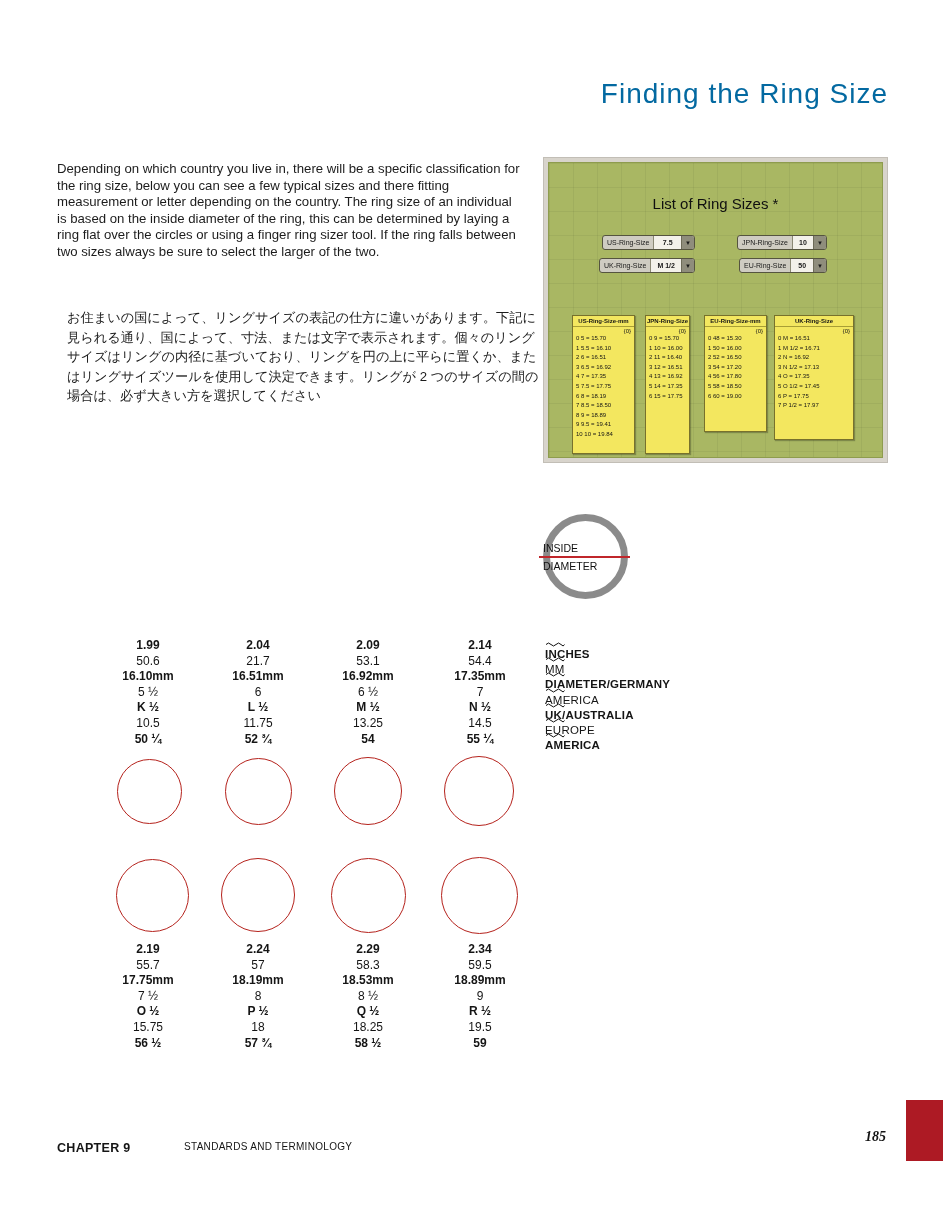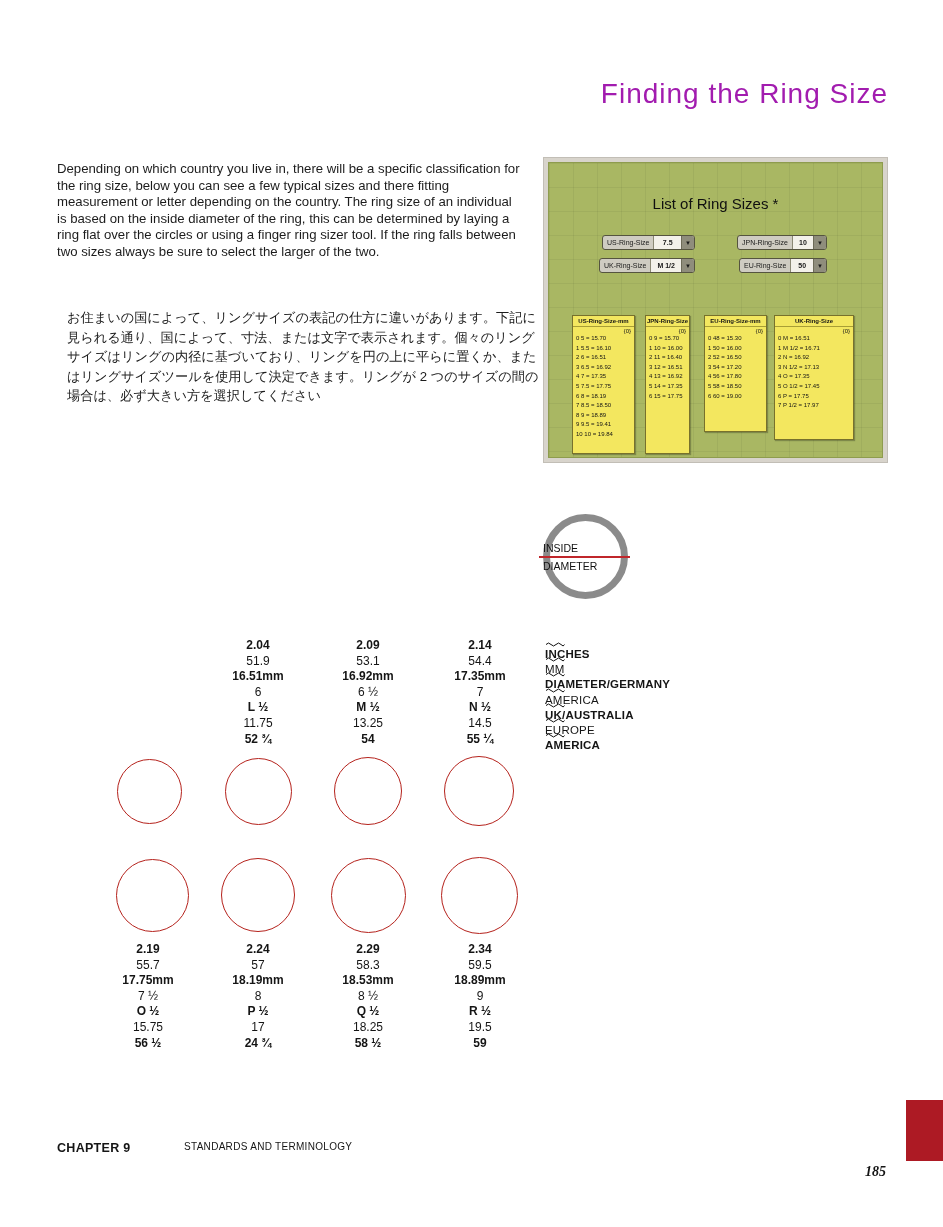--- a/index.html
+++ b/index.html
@@ -5,21 +5,21 @@
   * { margin:0; padding:0; box-sizing:border-box; }
   html,body { background:#dcdcdc; }
   .page {
     position:relative; width:943px; height:1227px; margin:0 auto;
     background:#ffffff; color:#151515;
     font-family:"Liberation Sans", sans-serif; overflow:hidden;
   }
   
   .title {
     position:absolute; top:78px; right:55px;
-    font-size:28px; font-weight:400; color:#a21caf; letter-spacing:1px;
+    font-size:28px; font-weight:400; color:#0369a1; letter-spacing:1px;
   }
   
   .intro-en {
     position:absolute; left:57px; top:161px; width:464px;
     font-size:13.2px; line-height:16.6px; color:#1c1c1c;
   }
   .intro-jp {
     position:absolute; left:67px; top:308px; width:480px;
     font-size:13.2px; line-height:19.5px; color:#1c1c1c;
   }
@@ -104,21 +104,21 @@
   .g1c { left:334px; top:757px; width:68px; height:68px; }
   .g1d { left:444px; top:756px; width:70px; height:70px; }
   .g2a { left:116px; top:859px; width:73px; height:73px; }
   .g2b { left:221px; top:858px; width:74px; height:74px; }
   .g2c { left:331px; top:858px; width:75px; height:75px; }
   .g2d { left:441px; top:857px; width:77px; height:77px; }
   
   .footer-chapter { position:absolute; left:57px;  top:1141px; font-size:12.5px; font-weight:bold; letter-spacing:.3px; }
   .footer-section { position:absolute; left:184px; top:1141px; font-size:10px; letter-spacing:.3px; }
   .footer-page {
-    position:absolute; right:57px; top:1164px; font-size:14px;
+    position:absolute; right:57px; top:1129px; font-size:14px;
     font-style:italic; font-weight:bold; font-family:"Liberation Serif", serif;
   }
   .red-tab { position:absolute; right:0; top:1100px; width:37px; height:61px; background:#ad1a24; }
 </style>
 </head>
 <body>
 
 <div class="page">
 
   <h1 class="title">Finding the Ring Size</h1>
@@ -248,23 +248,32 @@
       <span class="legend-label">EUROPE</span>
     </div>
     <div class="legend-item">
       <svg width="20" height="8" viewBox="0 0 20 8">
           <path d="M1 4.5 Q3.5 1.5 6 4.5 T11 4.5 T16 4.5 T19.5 4.5" fill="none" stroke="#111" stroke-width="1"></path>
         </svg>
       <span class="legend-label">AMERICA</span>
     </div>
   </div>
 
+  <div class="size-col r1 c1">
+    <span>1.99</span>
+    <span>50.6</span>
+    <span>16.10mm</span>
+    <span>5 ½</span>
+    <span>K ½</span>
+    <span>10.5</span>
+    <span>50 ¼</span>
+  </div>
   <div class="size-col r1 c2">
     <span>2.04</span>
-    <span>51.9</span>
+    <span>21.7</span>
     <span>16.51mm</span>
     <span>6</span>
     <span>L ½</span>
     <span>11.75</span>
     <span>52 ¾</span>
   </div>
   <div class="size-col r1 c3">
     <span>2.09</span>
     <span>53.1</span>
     <span>16.92mm</span>
@@ -300,22 +309,22 @@
     <span>O ½</span>
     <span>15.75</span>
     <span>56 ½</span>
   </div>
   <div class="size-col r2 c2">
     <span>2.24</span>
     <span>57</span>
     <span>18.19mm</span>
     <span>8</span>
     <span>P ½</span>
-    <span>17</span>
-    <span>24 ¾</span>
+    <span>18</span>
+    <span>57 ¾</span>
   </div>
   <div class="size-col r2 c3">
     <span>2.29</span>
     <span>58.3</span>
     <span>18.53mm</span>
     <span>8 ½</span>
     <span>Q ½</span>
     <span>18.25</span>
     <span>58 ½</span>
   </div>

